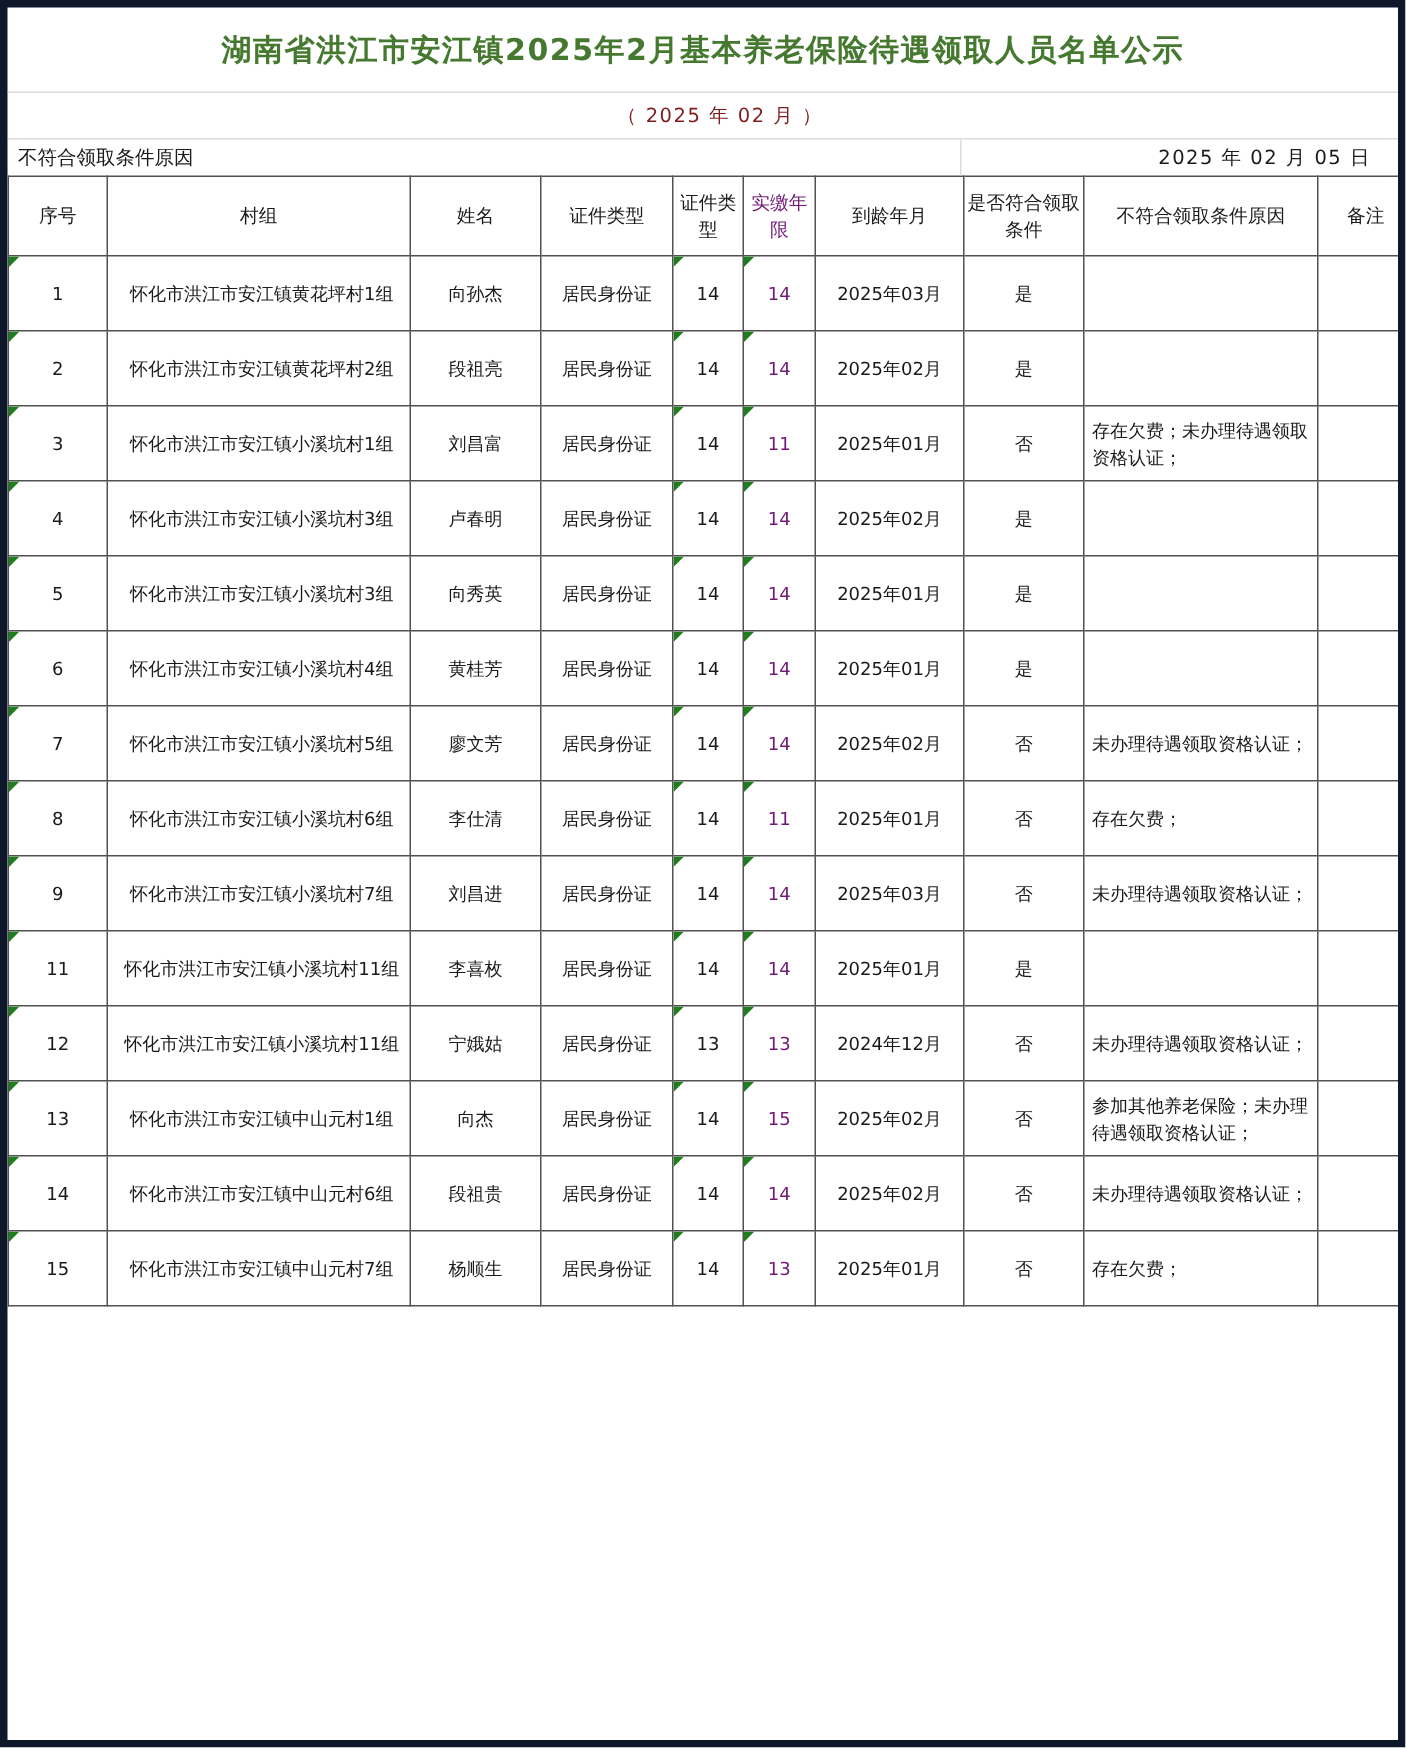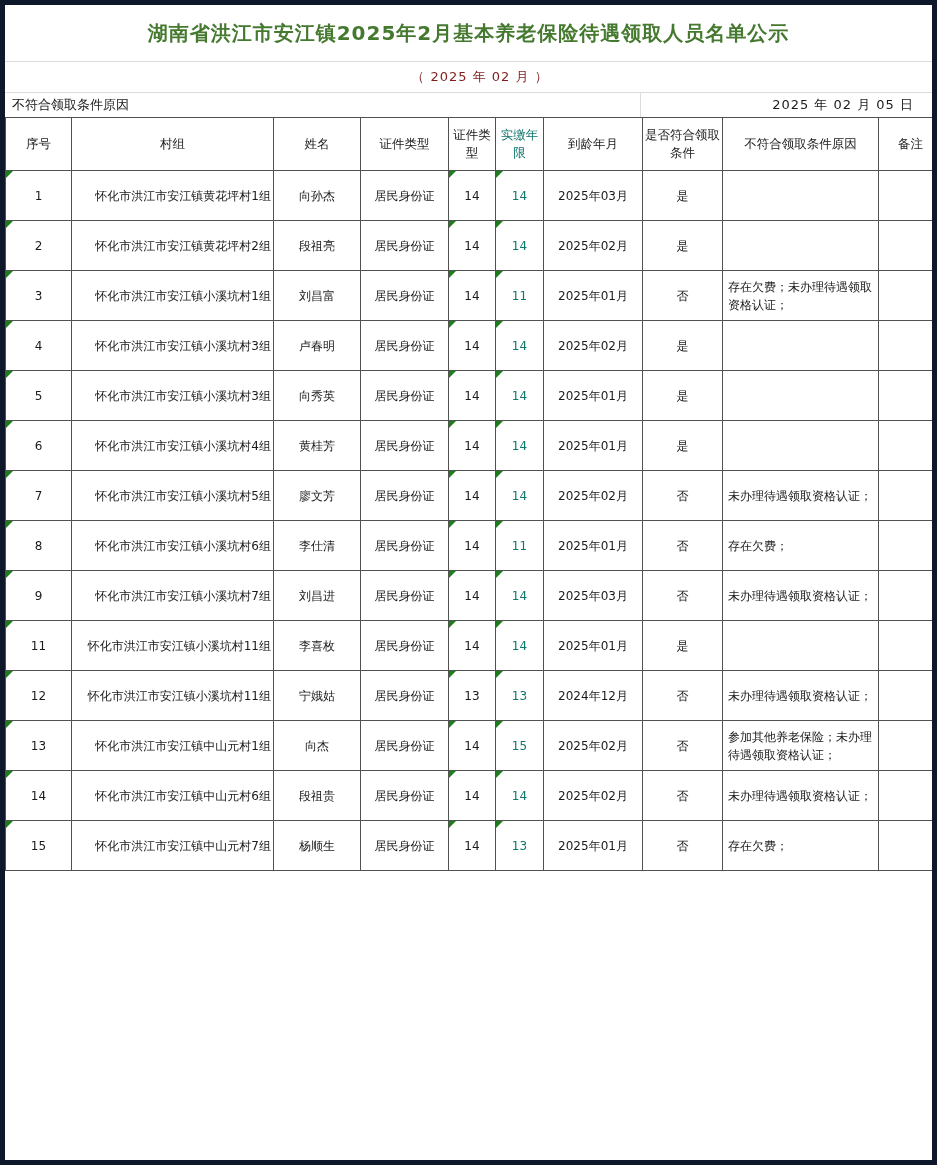--- a/index.html
+++ b/index.html
@@ -86,23 +86,23 @@
   col.c1 { width: 202px; }
   col.c2 { width: 87px; }
   col.c3 { width: 88px; }
   col.c4 { width: 47px; }
   col.c5 { width: 48px; }
   col.c6 { width: 99px; }
   col.c7 { width: 80px; }
   col.c8 { width: 156px; }
   col.c9 { width: 64px; }
 
-  td.c1 { text-align: right; padding: 0 2px 0 6px; }
+  td.c1 { text-align: center; padding: 0 2px 0 6px; }
   td.c8 { text-align: left; padding: 0 1px 0 5px; margin-left: 16px; }
-  .gray { color: #0f766e; }
+  .gray { color: #701a75; }
 
   
   td.tri { position: relative; }
   td.tri::before {
     content: "";
     position: absolute;
     top: 0; left: 0;
     width: 0; height: 0;
     border-top: 7px solid #1e7e1e;
     border-right: 7px solid transparent;

